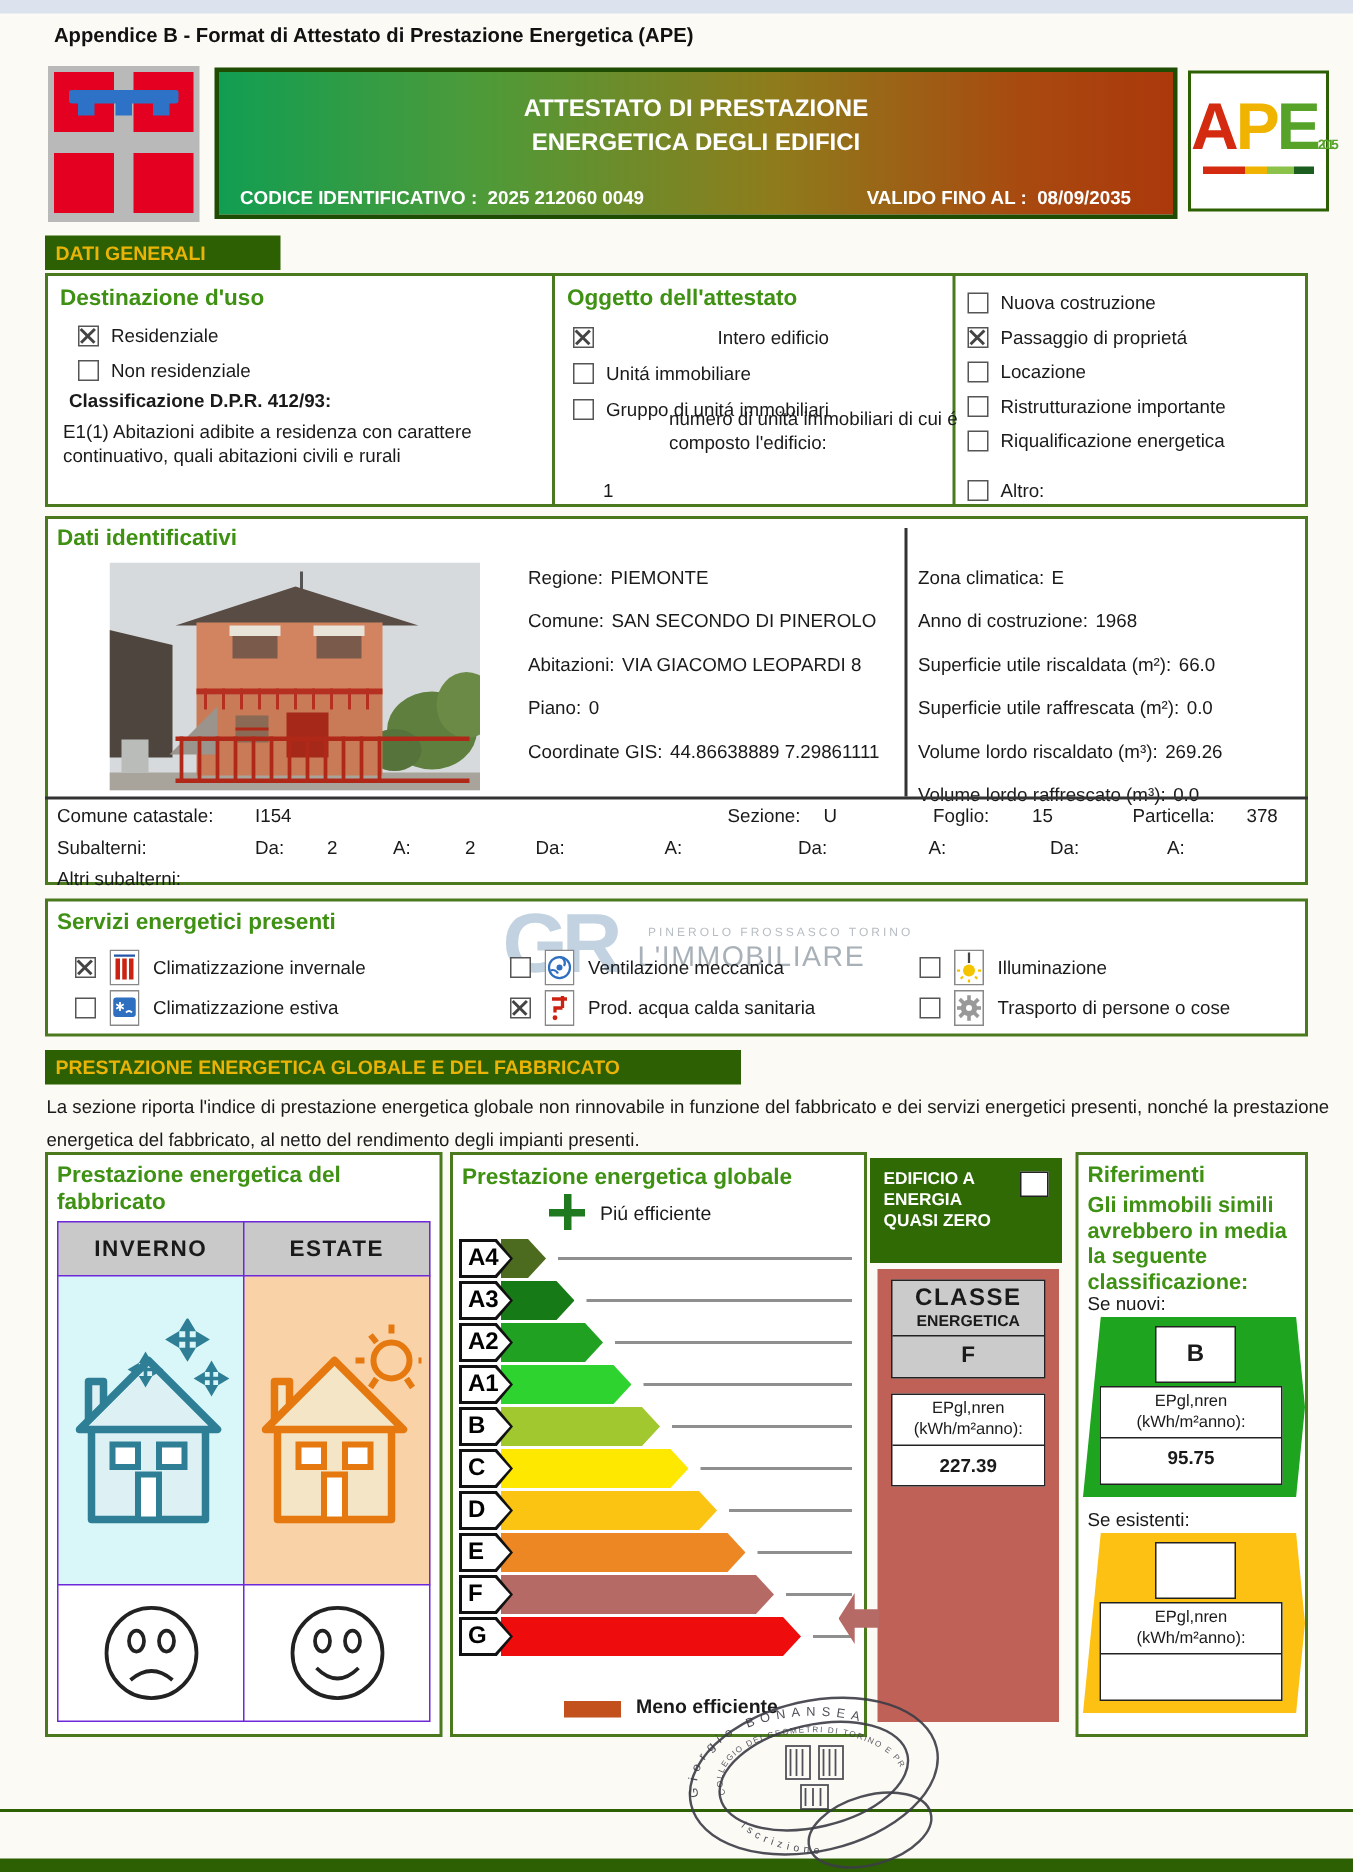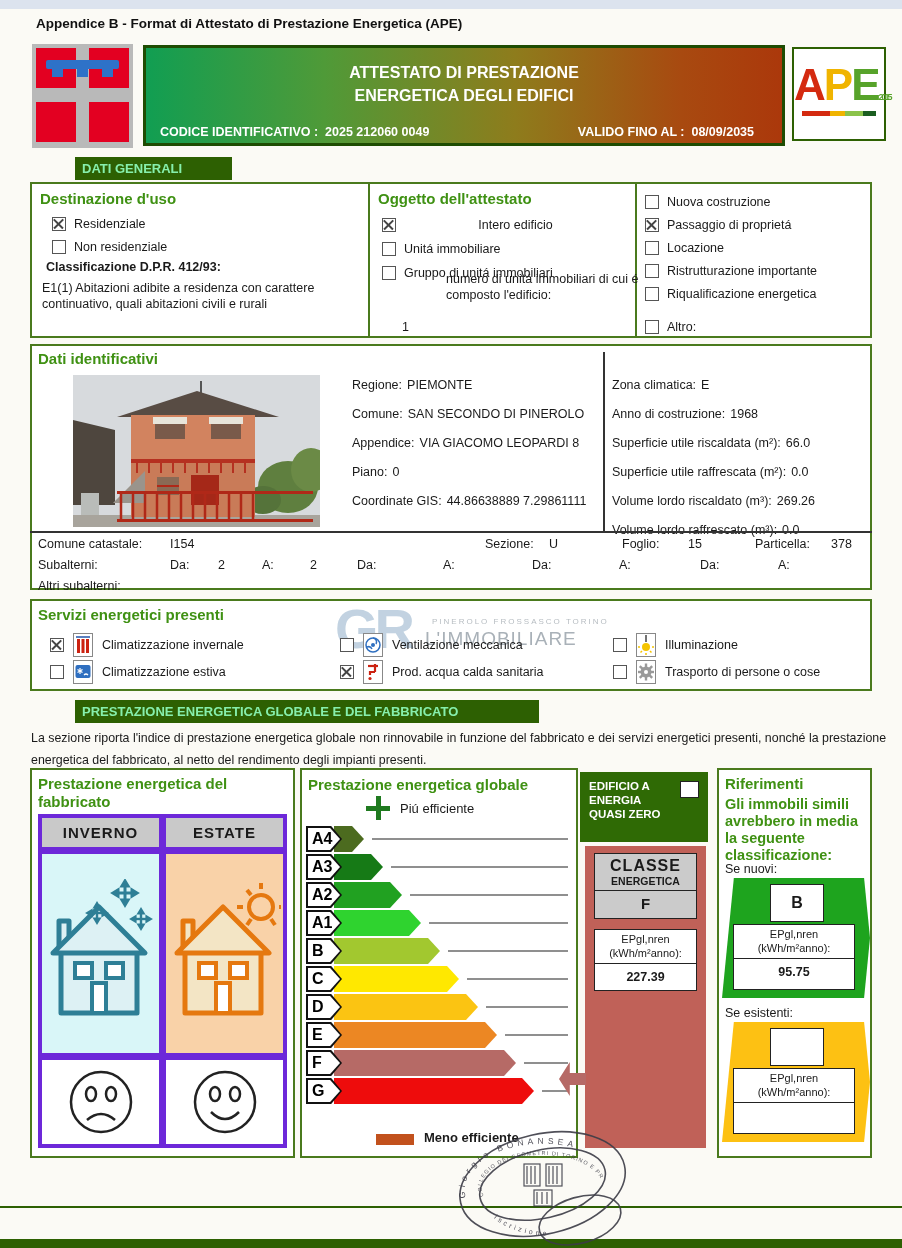--- a/index.html
+++ b/index.html
@@ -1,20 +1,20 @@
 <!DOCTYPE html>
 <html><head>
 <meta charset="utf-8">
 <style>
   html,body{margin:0;padding:0;background:#eef1f7;}
   .page{position:relative;width:902px;height:1248px;background:#fbfaf5;font-family:"Liberation Sans",sans-serif;color:#1a1a1a;overflow:hidden;}
   .abs{position:absolute;}
   .topstrip{position:absolute;top:0;left:0;width:902px;height:9px;background:#dce3ee;}
   .hdr-title{font-weight:bold;font-size:13.5px;color:#111;}
-  .greenbar{background:#2d6002;color:#86efac;font-weight:bold;font-size:13px;display:flex;align-items:center;padding-left:7px;box-sizing:border-box;margin-left:45px;}
+  .greenbar{background:#2d6002;color:#eab308;font-weight:bold;font-size:13px;display:flex;align-items:center;padding-left:7px;box-sizing:border-box;}
   .gbox{border:2px solid #4a7a1d;background:#fff;box-sizing:border-box;}
   .sec-title{color:#3f9113;font-weight:bold;font-size:15px;}
   .vline{position:absolute;width:2px;background:#4a7a1d;}
   .hline{position:absolute;height:2px;background:#4a7a1d;}
   .txt{font-size:12.5px;}
   .bold{font-weight:bold;}
   
   .banner{background:linear-gradient(90deg,#119e52 0%,#4f9a38 28%,#8e7c1c 58%,#a84a10 84%,#ab380b 100%);border:3px solid #1e4c02;color:#fff;box-sizing:border-box;}
   .banner-title{font-weight:bold;font-size:16px;text-align:center;line-height:1.45;}
   .banner-row{display:flex;justify-content:space-between;font-weight:bold;font-size:12.5px;padding:0 28px 0 14px;margin-top:18px;}
@@ -40,21 +40,21 @@
   .cls-row{display:flex;align-items:center;height:26px;margin-bottom:2px;}
   .cls-tag{position:relative;width:36px;height:26px;flex:0 0 auto;z-index:2;}
   .cls-tag::before{content:"";position:absolute;inset:0;background:#111;clip-path:polygon(0 0,70% 0,100% 50%,70% 100%,0 100%);}
   .cls-tag-in{position:absolute;left:2px;top:2px;width:32px;height:22px;background:#fff;clip-path:polygon(0 0,69% 0,100% 50%,69% 100%,0 100%);display:flex;align-items:center;padding-left:4px;box-sizing:border-box;font-weight:bold;font-size:16px;color:#000;}
   .cls-bar{height:26px;margin-left:-8px;clip-path:polygon(0 0,calc(100% - 12px) 0,100% 50%,calc(100% - 12px) 100%,0 100%);flex:0 0 auto;}
   .cls-line{flex:1;border-top:2px solid #8f8f8f;margin-left:8px;margin-right:4px;}
   .plus-icon{position:relative;width:24px;height:24px;}
   .plus-icon::before{content:"";position:absolute;left:0;top:10px;width:24px;height:5px;background:#1f7a1f;}
   .plus-icon::after{content:"";position:absolute;left:10px;top:0;width:5px;height:24px;background:#1f7a1f;}
   .legend-swatch{width:38px;height:11px;background:#c2511d;}
-  .fcell{position:absolute;border:4px solid #6d28d9;box-sizing:border-box;display:flex;align-items:center;justify-content:center;}
+  .fcell{position:absolute;border:1px solid #6d28d9;box-sizing:border-box;display:flex;align-items:center;justify-content:center;}
   .fhead{background:#c9c9c9;font-weight:bold;font-size:15px;letter-spacing:1px;}
   
   .nzeb{background:#2f6a05;color:#fff;font-weight:bold;font-size:11.5px;line-height:1.2;padding:8px 0 0 9px;box-sizing:border-box;}
   .nzeb-cb{position:absolute;right:9px;top:9px;width:17px;height:15px;background:#fff;border:1px solid #222;}
   .red-panel{background:#c06158;}
   .classbox{background:#cbcbcb;border:1.5px solid #222;box-sizing:border-box;text-align:center;}
   .classbox .t1{font-size:16px;font-weight:bold;letter-spacing:1px;margin-top:3px;}
   .classbox .t2{font-size:10.5px;font-weight:bold;border-bottom:1.5px solid #222;padding-bottom:3px;}
   .classbox .val{font-size:15px;font-weight:bold;padding-top:4px;}
   .epbox{background:#fff;border:1.5px solid #222;box-sizing:border-box;text-align:center;font-size:11px;}
@@ -219,21 +219,21 @@
       <line x1="144" y1="116" x2="144" y2="147"></line>
         <line x1="156" y1="116" x2="156" y2="147"></line>
       <line x1="168" y1="116" x2="168" y2="147"></line>
         <line x1="180" y1="116" x2="180" y2="147"></line>
     </g>
   </svg>
 
   <div class="abs" style="left:352px;top:378px;">
     <div class="frow"><span class="lab">Regione:</span><span>PIEMONTE</span></div>
     <div class="frow"><span class="lab">Comune:</span><span>SAN SECONDO DI PINEROLO</span></div>
-    <div class="frow"><span class="lab">Appendice:</span><span>VIA GIACOMO LEOPARDI 8</span></div>
+    <div class="frow"><span class="lab">Abitazioni:</span><span>VIA GIACOMO LEOPARDI 8</span></div>
     <div class="frow"><span class="lab">Piano:</span><span>0</span></div>
     <div class="frow"><span class="lab">Coordinate GIS:</span><span>44.86638889 7.29861111</span></div>
   </div>
   <div class="vline" style="left:603px;top:352px;height:179px;width:1.5px;background:#333;"></div>
   <div class="abs" style="left:612px;top:378px;">
     <div class="frow"><span class="lab">Zona climatica:</span><span>E</span></div>
     <div class="frow"><span class="lab">Anno di costruzione:</span><span>1968</span></div>
     <div class="frow"><span class="lab">Superficie utile riscaldata (m²):</span><span>66.0</span></div>
     <div class="frow"><span class="lab">Superficie utile raffrescata (m²):</span><span>0.0</span></div>
     <div class="frow"><span class="lab">Volume lordo riscaldato (m³):</span><span>269.26</span></div>

